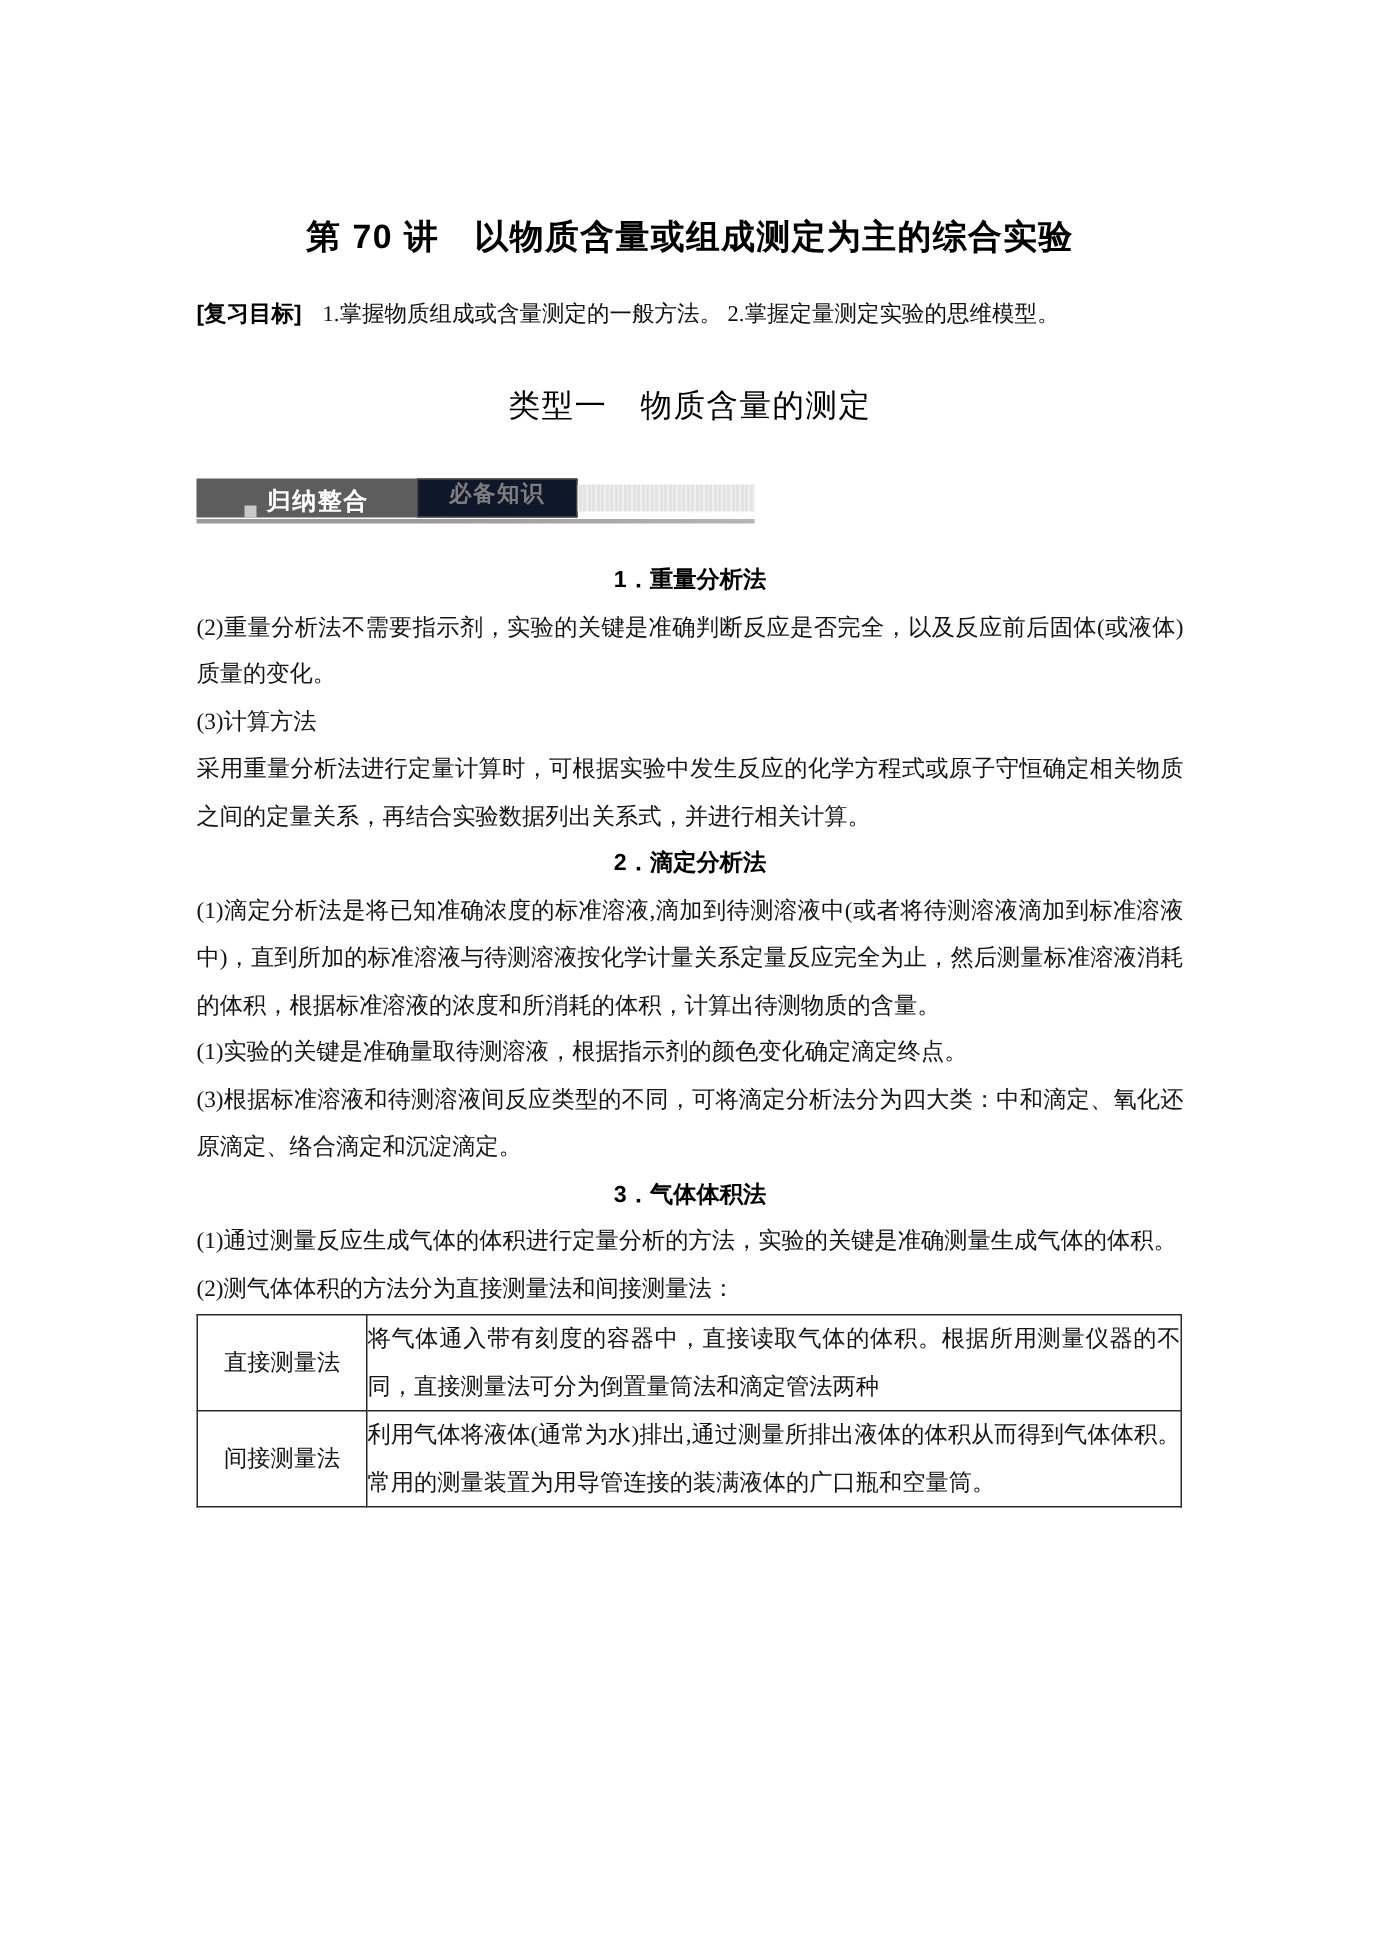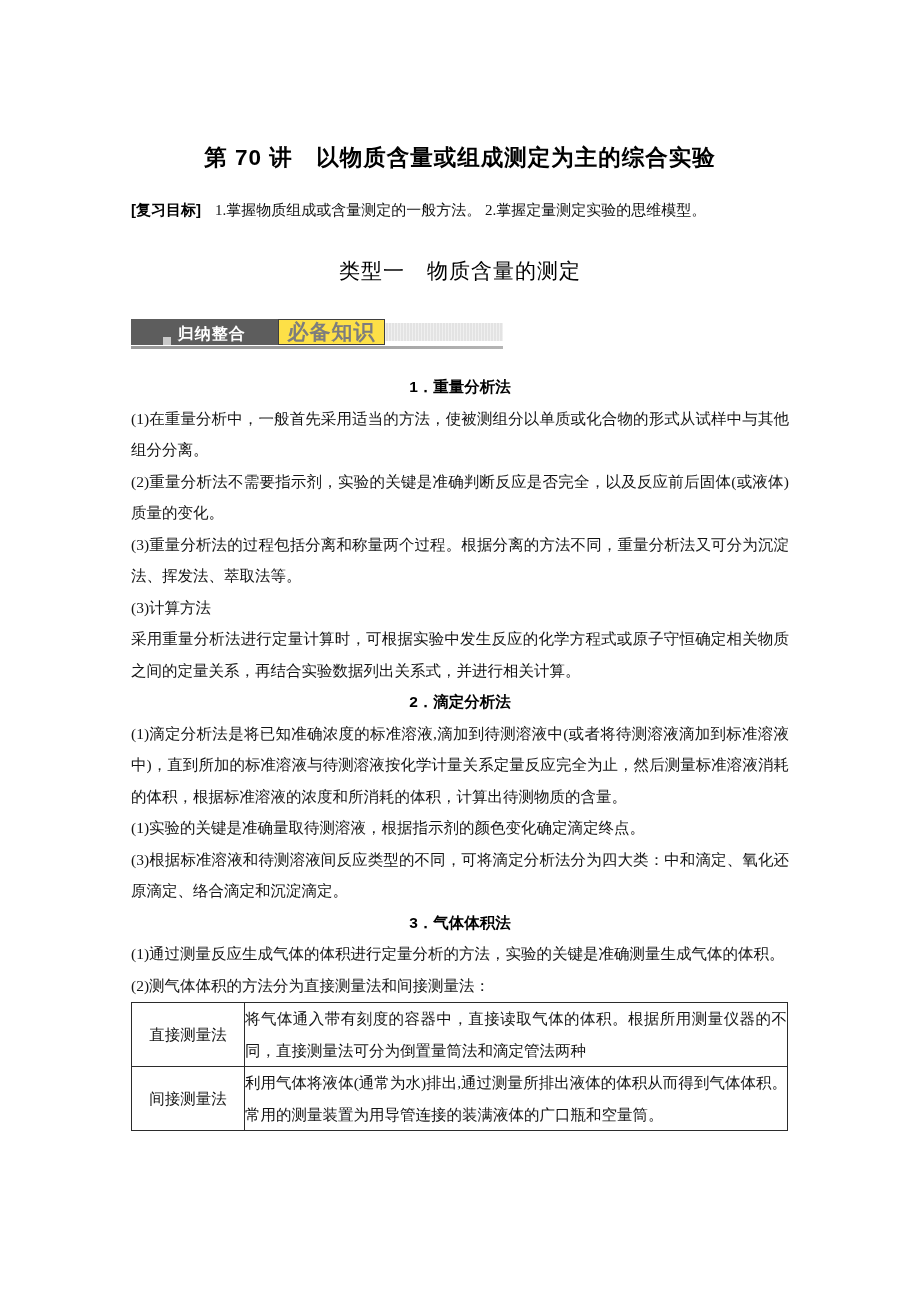--- a/index.html
+++ b/index.html
@@ -66,29 +66,29 @@
     box-sizing: border-box;
   }
   .square-bullet {
     display: inline-block;
     width: 8px; height: 8px;
     background: #c9c9c9;
     margin-right: 7px;
     flex: 0 0 auto;
   }
   .banner-tab-secondary {
-    display: flex; align-items: center; justify-content: center;
+    display: flex; justify-content: center;
     width: 112px;
-    background: #fde047;
+    background: #0f172a;
     border: 1px solid var(--banner-tab-border, #3f3f3f);
     box-sizing: border-box;
     color: var(--banner-tab-text, #7d7d7d);
     font-family: "Liberation Sans", sans-serif;
     font-weight: bold;
-    font-size: 21px;
+    font-size: 15px;
     letter-spacing: 1px;
   }
   .banner-strip {
     align-self: center;
     height: 18px;
     width: 123px;
     background: var(--banner-strip, #e3e3e3);
     background-image: repeating-linear-gradient(90deg, rgba(255,255,255,.45) 0 1px, transparent 1px 3px);
   }
   .banner-underline {
@@ -157,23 +157,21 @@
       <div class="banner-tab-secondary">
         <span>必备知识</span>
       </div>
       <div class="banner-strip"></div>
     </div>
     <div class="banner-underline"></div>
   </div>
 
   <div class="body-text">
     <p class="blk-heading">1．重量分析法</p>
-    <p>(1)在重量分析中，一般首先采用适当的方法，使被测组分以单质或化合物的形式从试样中与其他组分分离。</p>
     <p>(2)重量分析法不需要指示剂，实验的关键是准确判断反应是否完全，以及反应前后固体(或液体)质量的变化。</p>
-    <p>(3)重量分析法的过程包括分离和称量两个过程。根据分离的方法不同，重量分析法又可分为沉淀法、挥发法、萃取法等。</p>
     <p>(3)计算方法</p>
     <p>采用重量分析法进行定量计算时，可根据实验中发生反应的化学方程式或原子守恒确定相关物质之间的定量关系，再结合实验数据列出关系式，并进行相关计算。</p>
     <p class="blk-heading">2．滴定分析法</p>
     <p>(1)滴定分析法是将已知准确浓度的标准溶液,滴加到待测溶液中(或者将待测溶液滴加到标准溶液中)，直到所加的标准溶液与待测溶液按化学计量关系定量反应完全为止，然后测量标准溶液消耗的体积，根据标准溶液的浓度和所消耗的体积，计算出待测物质的含量。</p>
     <p>(1)实验的关键是准确量取待测溶液，根据指示剂的颜色变化确定滴定终点。</p>
     <p>(3)根据标准溶液和待测溶液间反应类型的不同，可将滴定分析法分为四大类：中和滴定、氧化还原滴定、络合滴定和沉淀滴定。</p>
     <p class="blk-heading">3．气体体积法</p>
     <p>(1)通过测量反应生成气体的体积进行定量分析的方法，实验的关键是准确测量生成气体的体积。</p>
     <p>(2)测气体体积的方法分为直接测量法和间接测量法：</p>
 

